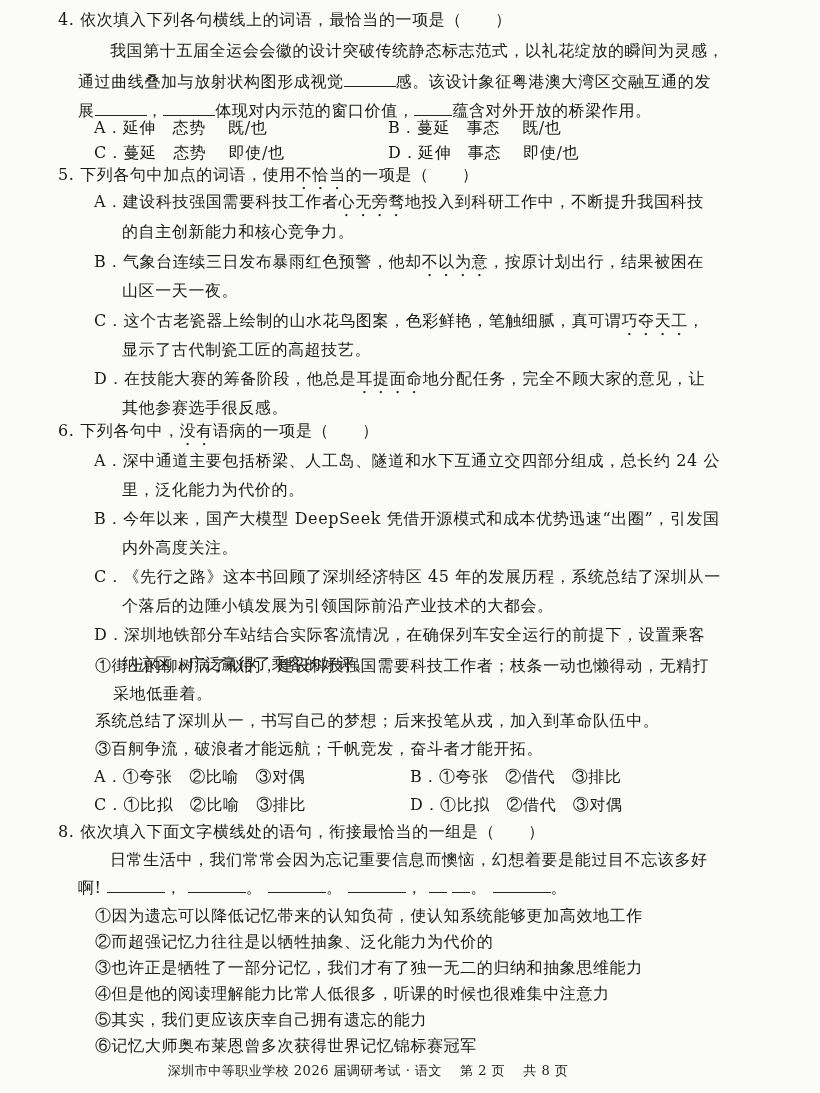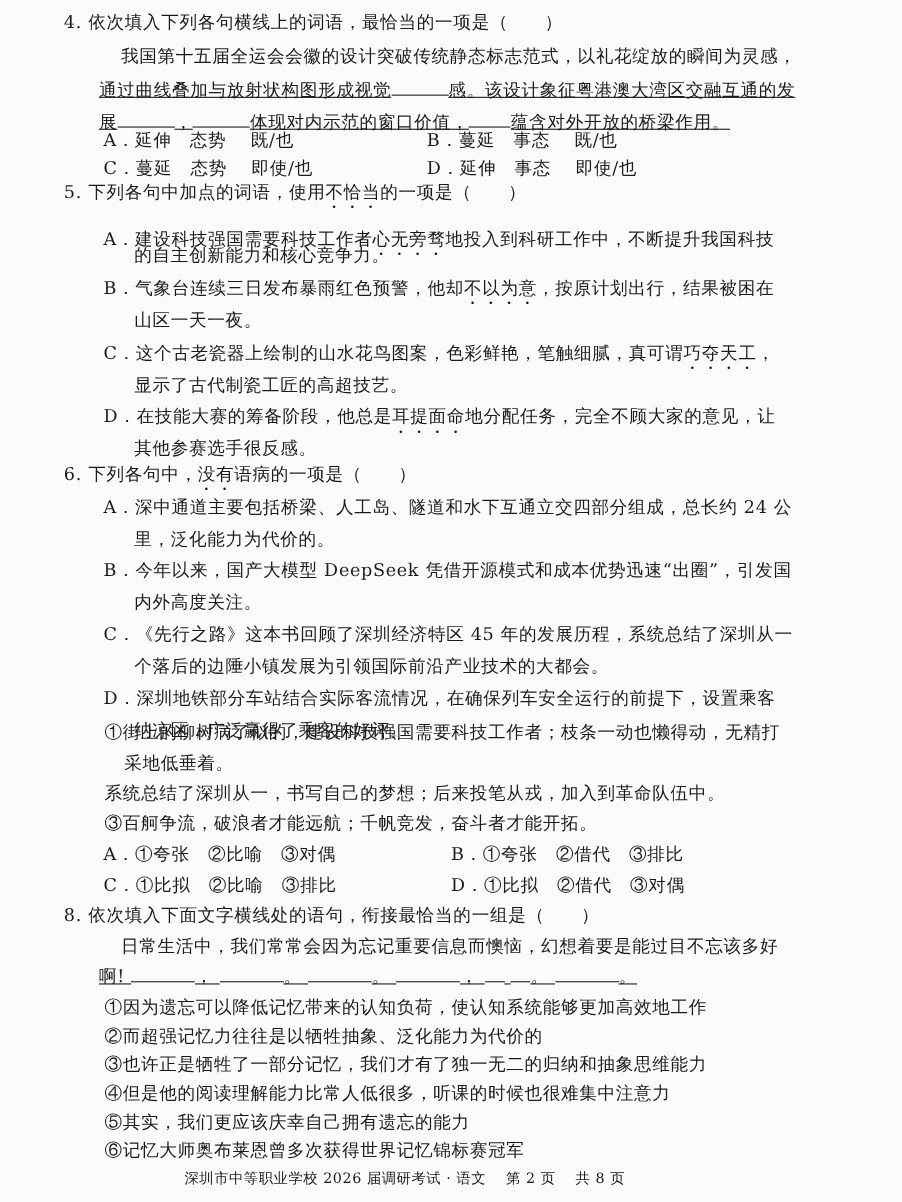--- a/index.html
+++ b/index.html
@@ -13,21 +13,21 @@
   .page { position: absolute; left: 0; top: 0; width: 820px; height: 1093px; }
   .line {
     position: absolute;
     font-size: 16px;
     line-height: 20px;
     white-space: nowrap;
     letter-spacing: 0.6px;
   }
   .q { left: 58px; }
   .para { left: 110px; }
-  .cont { left: 90px; text-decoration: underline; }
+  .cont { left: 78px; }
   .opt { left: 94px; }
   .optcont { left: 122px; }
   .item { left: 95px; }
   .itemcont { left: 113px; }
   .blank { display: inline-block; border-bottom: 1px solid #222; height: 14px; vertical-align: baseline; }
   .dot { text-emphasis: dot; -webkit-text-emphasis: dot; text-emphasis-position: under; -webkit-text-emphasis-position: under; }
   .col2 { position: absolute; }
   .footer {
     position: absolute; top: 1062px; left: 0; width: 736px; text-align: center;
     font-size: 13px; letter-spacing: 0.5px;
@@ -47,21 +47,21 @@
     <span>展</span><span class="blank" style="width:52px" data-name="blank-2"></span><span>，</span><span class="blank" style="width:52px" data-name="blank-3"></span><span>体现对内示范的窗口价值，</span><span class="blank" style="width:38px" data-name="blank-4"></span><span>蕴含对外开放的桥梁作用。</span>
   </div>
   <div class="line opt" style="top:118px;" data-name="question-4-option-a">A．延伸　态势　 既/也</div>
   <div class="line col2" style="top:118px; left:388px" data-name="question-4-option-b">B．蔓延　事态　 既/也</div>
   <div class="line opt" style="top:143px" data-name="question-4-option-c">C．蔓延　态势　 即使/也</div>
   <div class="line col2" style="top:143px; left:388px" data-name="question-4-option-d">D．延伸　事态　 即使/也</div>
 
   <div class="line q" style="top:165px" data-name="question-5-stem">
     <span>5. 下列各句中加点的词语，使用</span><span class="dot">不恰当</span><span>的一项是（　　）</span>
   </div>
-  <div class="line opt" style="top:208px" data-name="question-5-option-a">
+  <div class="line opt" style="top:192px" data-name="question-5-option-a">
     <span>A．建设科技强国需要科技工作者</span><span class="dot">心无旁骛</span><span>地投入到科研工作中，不断提升我国科技</span>
   </div>
   <div class="line optcont" style="top:222px" data-name="question-5-option-a-cont">的自主创新能力和核心竞争力。</div>
   <div class="line opt" style="top:252px" data-name="question-5-option-b">
     <span>B．气象台连续三日发布暴雨红色预警，他却</span><span class="dot">不以为意</span><span>，按原计划出行，结果被困在</span>
   </div>
   <div class="line optcont" style="top:281px" data-name="question-5-option-b-cont">山区一天一夜。</div>
   <div class="line opt" style="top:311px" data-name="question-5-option-c">
     <span>C．这个古老瓷器上绘制的山水花鸟图案，色彩鲜艳，笔触细腻，真可谓</span><span class="dot">巧夺天工</span><span>，</span>
   </div>

